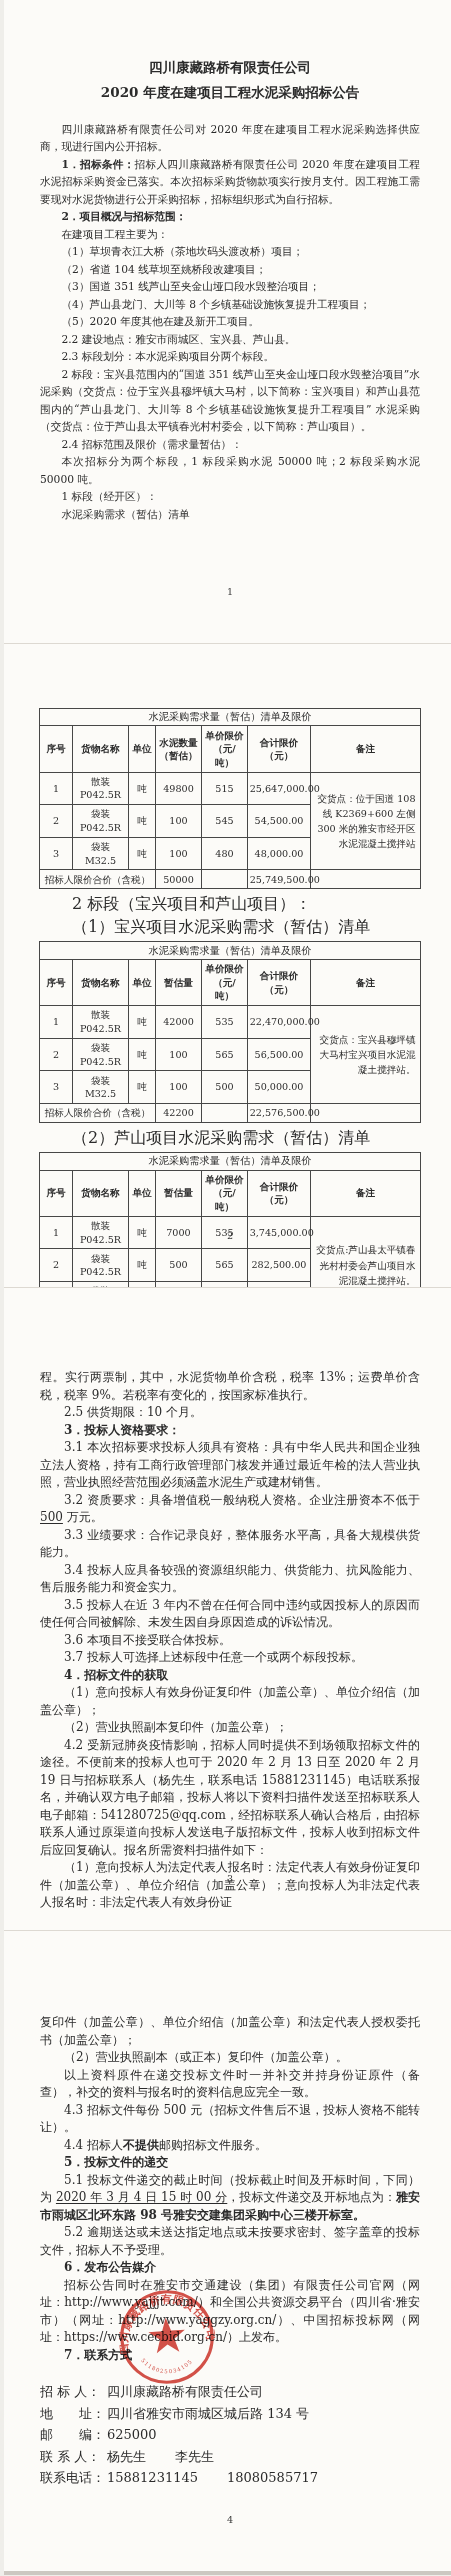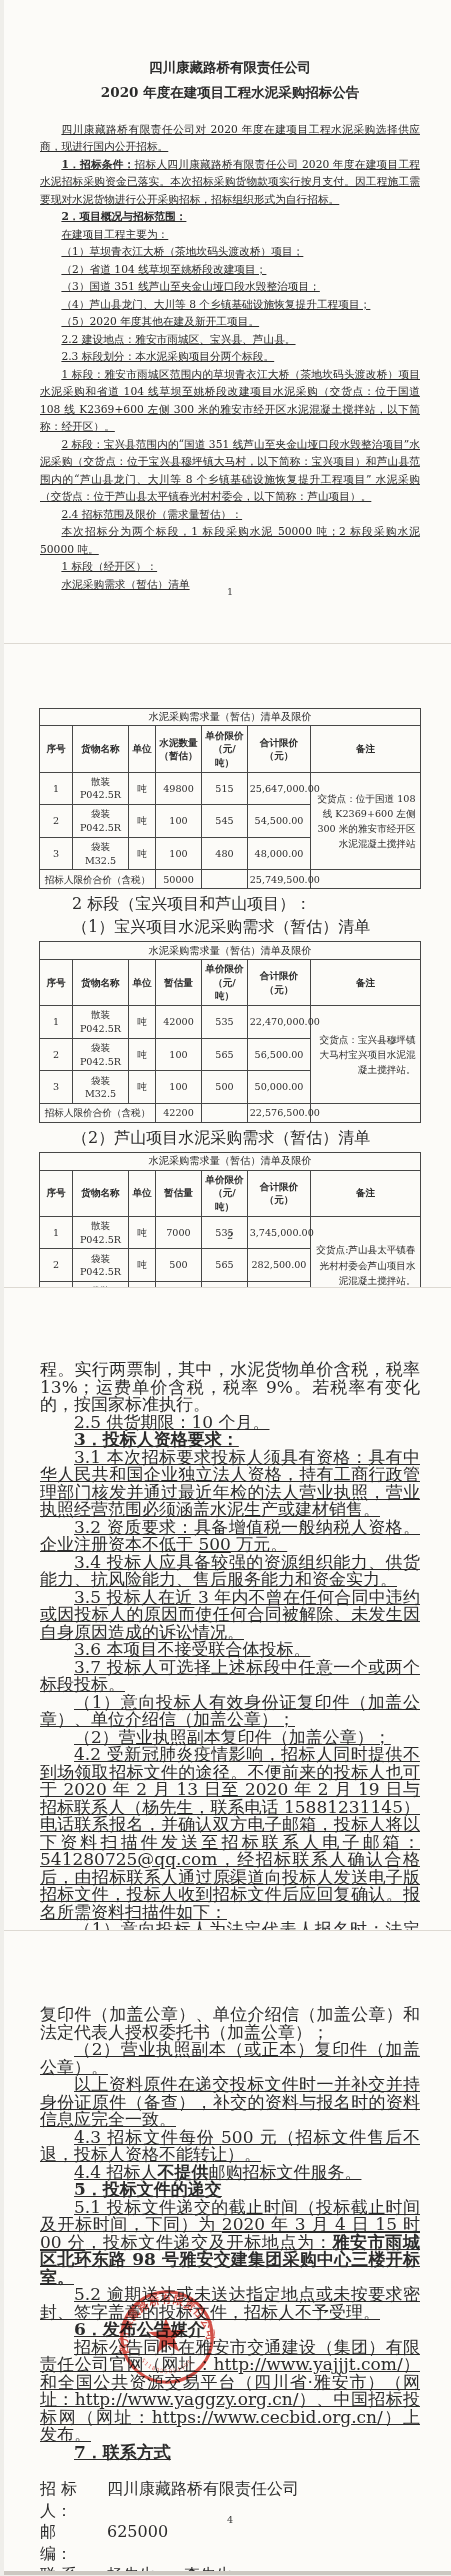--- a/index.html
+++ b/index.html
@@ -4,33 +4,33 @@
 <style>
   html,body{margin:0;padding:0;background:#efeeea;}
   .doc{width:443px;margin:0 auto;background:#fca5a5;font-family:"DejaVu Serif","Liberation Serif",serif;color:#2b2b2b;}
   .page{position:relative;width:452px;box-sizing:border-box;overflow:hidden;background:#fcfbf8;border-bottom:1.1px solid #ddd9d2;}
   .page1{height:644px;padding-top:55px;}
   .page2{height:644px;padding-top:58px;}
   .page3{height:643px;padding-top:69px;}
   .page4{height:644px;padding-top:71px;border-bottom:4.5px solid #ccc8c1;}
   .title{ text-align:center;font-weight:bold;font-size:13.5px;line-height:25.4px;margin:0 34px;}
   .body{margin:14.7px 36px 0 36px;font-size:10.7px;line-height:17.5px;text-align:justify;}
-  .body2{margin:4px 36px;font-size:17px;line-height:17.5px;text-align:justify;}
-  p.p{margin:0;text-indent:2em;text-decoration:underline;}
+  .body2{margin:12px 36px;font-size:12px;line-height:17.5px;text-align:justify;}
+  p.p{margin:0;text-indent:2em;}
   p.noind{margin:0;text-indent:0;}
   .hd{font-weight:bold;margin-top:28px;}
   u{text-decoration:underline;text-underline-offset:1.7px;}
   .pagenum{position:absolute;bottom:46px;left:0;width:100%;text-align:center;font-size:9.6px;color:#3a3a3a;}
   table.t{border-collapse:collapse;margin:5.6px auto;width:382px;table-layout:fixed;font-size:9.6px;}
   table.t th,table.t td{border:0.6px solid #474747;text-align:center;vertical-align:middle;padding:2.3px 1.7px;line-height:13.5px;white-space:pre-line;}
   table.t .ttl{font-size:10.2px;font-weight:normal;padding:1.7px;}
   table.t td.note{text-align:right;padding:2.3px 4.5px;line-height:15.2px;}
   table.t td.ftl{text-align:center;}
   .caption{margin:5.6px 36px 0 36px;font-size:16px;line-height:17.5px;text-indent:2em;}
-  .contact{margin:17px 36px 0 36px;font-size:16px;line-height:21.5px;}
+  .contact{margin:17px 36px 0 36px;font-size:13px;line-height:21.5px;}
   .contact .row{display:flex;}
   .contact .lab{width:67px;flex:none;}
   .contact .v2{margin-left:29px;}
   .seal{position:absolute;left:115px;top:358px;opacity:.88;mix-blend-mode:multiply;transform:rotate(-4deg);}
 </style>
 </head>
 <body>
 
 <div class="doc">
 
@@ -42,21 +42,20 @@
       <p class="p"><b class="hd">1．招标条件：</b><span>招标人四川康藏路桥有限责任公司 2020 年度在建项目工程水泥招标采购资金已落实。本次招标采购货物款项实行按月支付。因工程施工需要现对水泥货物进行公开采购招标，招标组织形式为自行招标。</span></p>
       <p class="p hd">2．项目概况与招标范围：</p>
       <p class="p">在建项目工程主要为：</p>
       <p class="p">（1）草坝青衣江大桥（茶地坎码头渡改桥）项目；</p>
       <p class="p">（2）省道 104 线草坝至姚桥段改建项目；</p>
       <p class="p">（3）国道 351 线芦山至夹金山垭口段水毁整治项目；</p>
       <p class="p">（4）芦山县龙门、大川等 8 个乡镇基础设施恢复提升工程项目；</p>
       <p class="p">（5）2020 年度其他在建及新开工项目。</p>
       <p class="p">2.2 建设地点：雅安市雨城区、宝兴县、芦山县。</p>
       <p class="p">2.3 标段划分：本水泥采购项目分两个标段。</p>
-      <p class="p">1 标段：雅安市雨城区范围内的草坝青衣江大桥（茶地坎码头渡改桥）项目水泥采购和省道 104 线草坝至姚桥段改建项目水泥采购（交货点：位于国道 108 线 K2369+600 左侧 300 米的雅安市经开区水泥混凝土搅拌站，以下简称：经开区）。</p>
       <p class="p">2 标段：宝兴县范围内的“国道 351 线芦山至夹金山垭口段水毁整治项目”水泥采购（交货点：位于宝兴县穆坪镇大马村，以下简称：宝兴项目）和芦山县范围内的“芦山县龙门、大川等 8 个乡镇基础设施恢复提升工程项目” 水泥采购（交货点：位于芦山县太平镇春光村村委会，以下简称：芦山项目）。</p>
       <p class="p">2.4 招标范围及限价（需求量暂估）：</p>
       <p class="p">本次招标分为两个标段，1 标段采购水泥 50000 吨；2 标段采购水泥 50000 吨。</p>
       <p class="p">1 标段（经开区）：</p>
       <p class="p">水泥采购需求（暂估）清单</p>
     </div>
     <div class="pagenum">1</div>
   </section>
 
   <section class="page page2">
@@ -251,24 +250,26 @@
     <div class="pagenum">2</div>
   </section>
 
   <section class="page page3">
     <div class="body2">
       <p class="noind">程。实行两票制，其中，水泥货物单价含税，税率 13%；运费单价含税，税率 9%。若税率有变化的，按国家标准执行。</p>
       <p class="p">2.5 供货期限：10 个月。</p>
       <p class="p hd">3．投标人资格要求：</p>
       <p class="p">3.1 本次招标要求投标人须具有资格：具有中华人民共和国企业独立法人资格，持有工商行政管理部门核发并通过最近年检的法人营业执照，营业执照经营范围必须涵盖水泥生产或建材销售。</p>
       <p class="p"><span>3.2 资质要求：具备增值税一般纳税人资格。企业注册资本不低于 </span><u>500</u><span> 万元。</span></p>
+      <p class="p">3.3 业绩要求：合作记录良好，整体服务水平高，具备大规模供货能力。</p>
       <p class="p">3.4 投标人应具备较强的资源组织能力、供货能力、抗风险能力、售后服务能力和资金实力。</p>
       <p class="p">3.5 投标人在近 3 年内不曾在任何合同中违约或因投标人的原因而使任何合同被解除、未发生因自身原因造成的诉讼情况。</p>
       <p class="p">3.6 本项目不接受联合体投标。</p>
       <p class="p">3.7 投标人可选择上述标段中任意一个或两个标段投标。</p>
+      <p class="p hd">4．招标文件的获取</p>
       <p class="p">（1）意向投标人有效身份证复印件（加盖公章）、单位介绍信（加盖公章）；</p>
       <p class="p">（2）营业执照副本复印件（加盖公章）；</p>
       <p class="p">4.2 受新冠肺炎疫情影响，招标人同时提供不到场领取招标文件的途径。不便前来的投标人也可于 2020 年 2 月 13 日至 2020 年 2 月 19 日与招标联系人（杨先生，联系电话 15881231145）电话联系报名，并确认双方电子邮箱，投标人将以下资料扫描件发送至招标联系人电子邮箱：541280725@qq.com，经招标联系人确认合格后，由招标联系人通过原渠道向投标人发送电子版招标文件，投标人收到招标文件后应回复确认。报名所需资料扫描件如下：</p>
       <p class="p">（1）意向投标人为法定代表人报名时：法定代表人有效身份证复印件（加盖公章）、单位介绍信（加盖公章）；意向投标人为非法定代表人报名时：非法定代表人有效身份证</p>
     </div>
     <div class="pagenum">3</div>
   </section>
 
   <section class="page page4">
     <div class="body2">
@@ -284,20 +285,24 @@
       <p class="p">招标公告同时在雅安市交通建设（集团）有限责任公司官网（网址：http://www.yajjjt.com/）和全国公共资源交易平台（四川省·雅安市）（网址：http://www.yaggzy.org.cn/）、中国招标投标网（网址：https://www.cecbid.org.cn/）上发布。</p>
       <p class="p hd">7．联系方式</p>
     </div>
 
     <div class="contact">
       <div class="row">
           <span class="lab">招 标 人：</span>
           <span>四川康藏路桥有限责任公司</span>
         </div>
       <div class="row">
+          <span class="lab">地　　址：</span>
+          <span>四川省雅安市雨城区城后路 134 号</span>
+        </div>
+      <div class="row">
           <span class="lab">邮　　编：</span>
           <span>625000</span>
         </div>
       <div class="row">
           <span class="lab">联 系 人：</span>
           <span>杨先生</span>
           <span class="v2">李先生</span>
         </div>
       <div class="row">
           <span class="lab">联系电话：</span>

